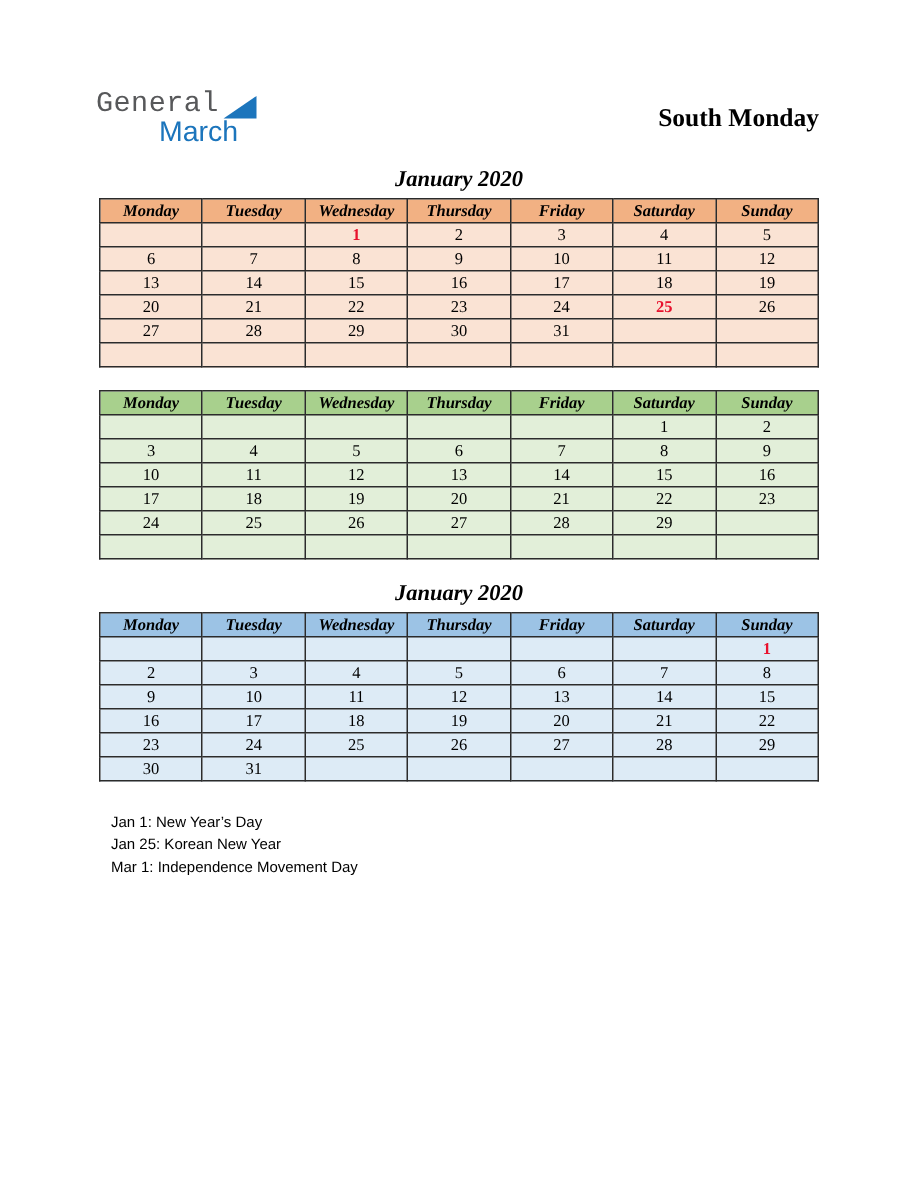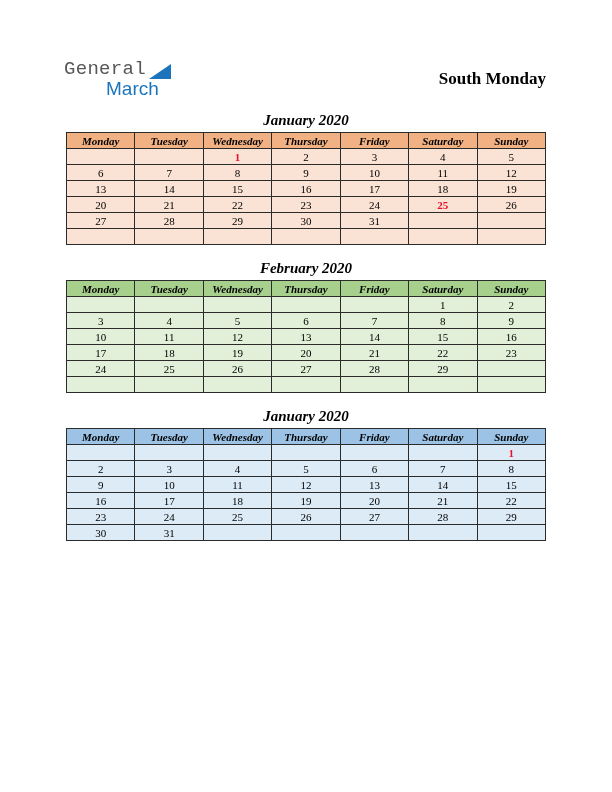--- a/index.html
+++ b/index.html
@@ -177,21 +177,20 @@
               <td style="background: rgb(250, 227, 212);"></td>
               <td style="background: rgb(250, 227, 212);"></td>
               <td style="background: rgb(250, 227, 212);"></td>
               <td style="background: rgb(250, 227, 212);"></td>
               <td style="background: rgb(250, 227, 212);"></td>
             </tr>
           </tbody>
         </table>
       </div>
       <div class="cal">
-        <div class="cal-title">February 2020</div>
         <table class="cal-table">
           <thead>
             <tr>
               <th style="background: rgb(168, 208, 141);">Monday</th>
               <th style="background: rgb(168, 208, 141);">Tuesday</th>
               <th style="background: rgb(168, 208, 141);">Wednesday</th>
               <th style="background: rgb(168, 208, 141);">Thursday</th>
               <th style="background: rgb(168, 208, 141);">Friday</th>
               <th style="background: rgb(168, 208, 141);">Saturday</th>
               <th style="background: rgb(168, 208, 141);">Sunday</th>
@@ -322,14 +321,19 @@
               <td style="background: rgb(221, 235, 246);"></td>
               <td style="background: rgb(221, 235, 246);"></td>
               <td style="background: rgb(221, 235, 246);"></td>
               <td style="background: rgb(221, 235, 246);"></td>
             </tr>
           </tbody>
         </table>
       </div>
     </div>
 
+  <div id="legend" class="legend">
+      <div>Jan 1: New Year’s Day</div>
+      <div>Jan 25: Korean New Year</div>
+      <div>Mar 1: Independence Movement Day</div>
+    </div>
 
 </div>
 
 </body></html>

